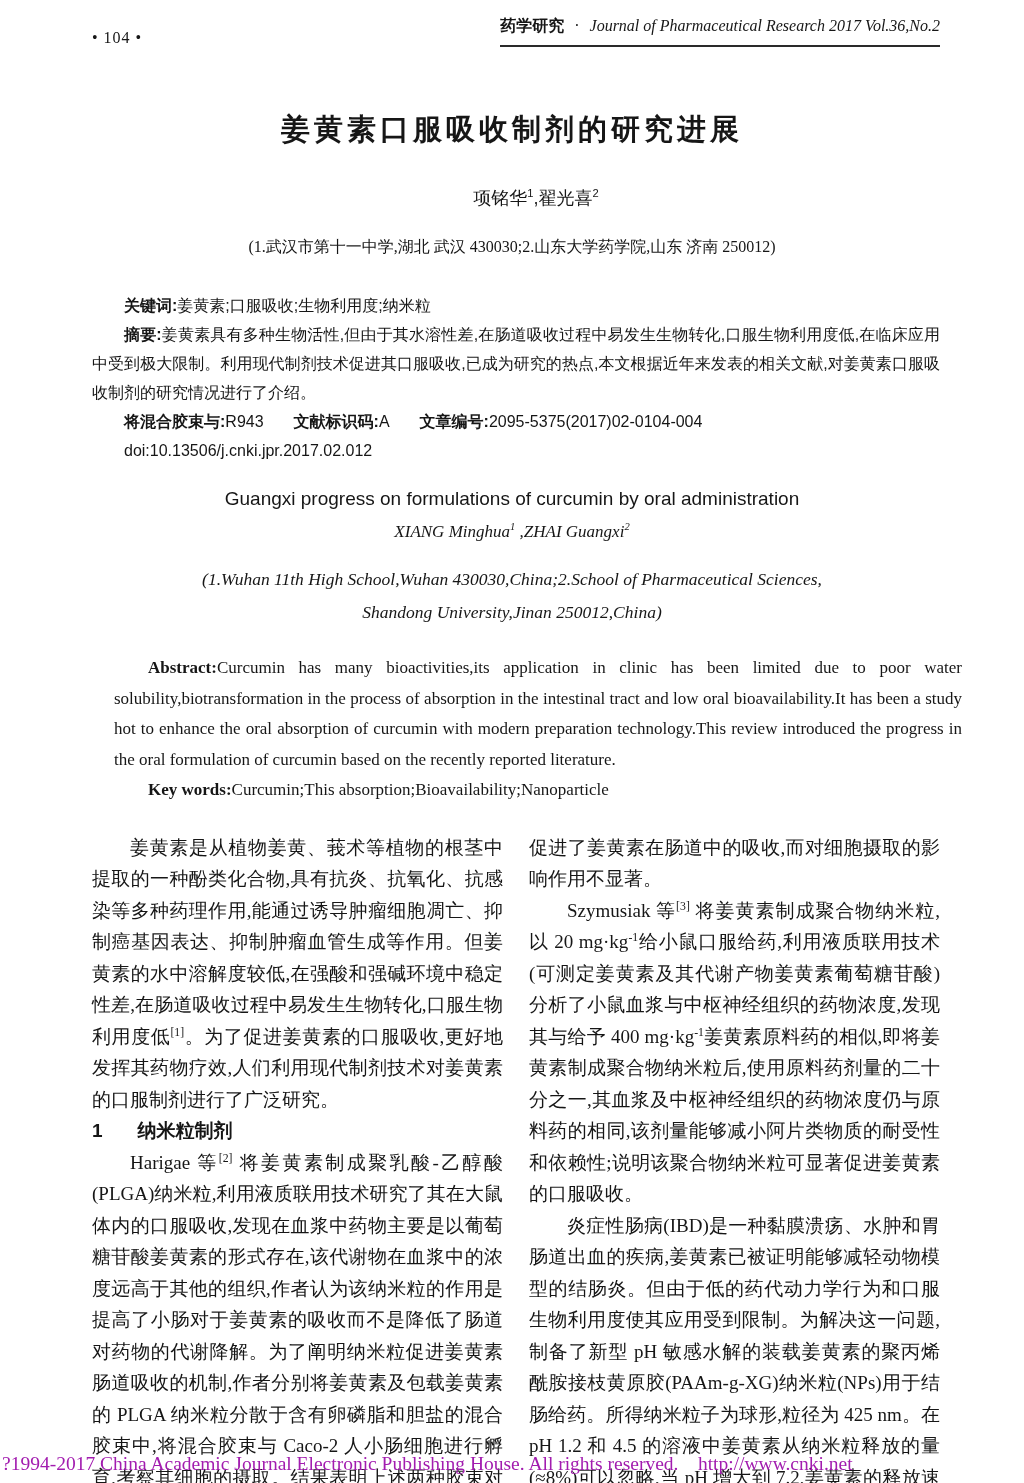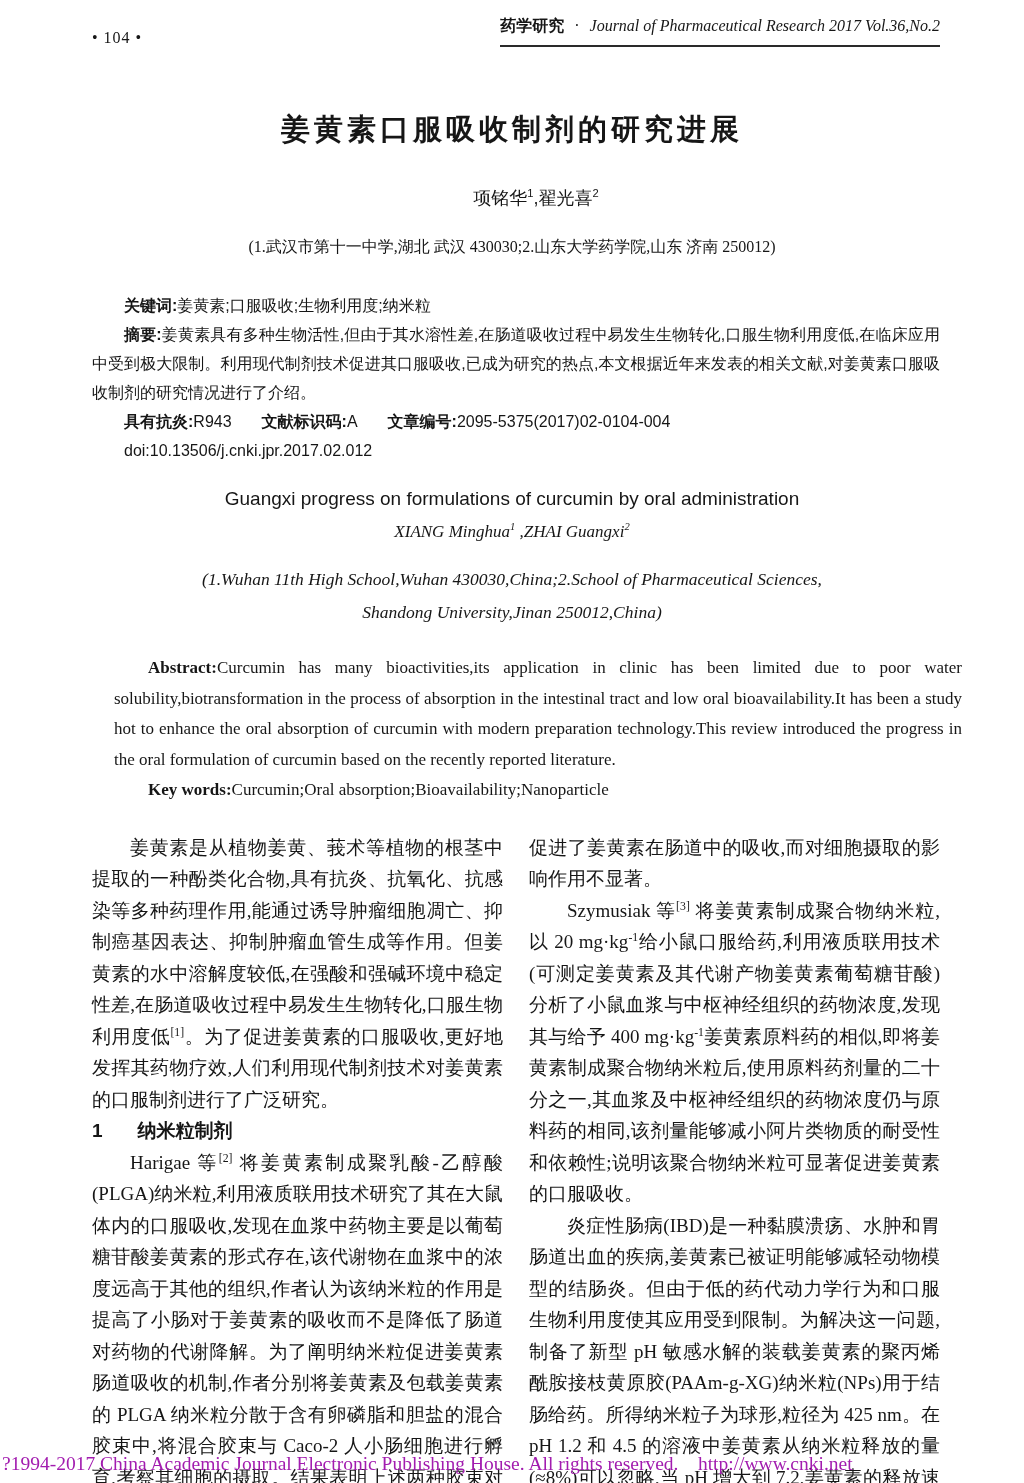--- a/index.html
+++ b/index.html
@@ -90,36 +90,36 @@
 
   <h1 class="title-cn">姜黄素口服吸收制剂的研究进展</h1>
 
   <div class="authors-cn"><span>项铭华</span><sup>1</sup><span>,翟光喜</span><sup>2</sup></div>
 
   <div class="affiliation-cn">(1.武汉市第十一中学,湖北 武汉 430030;2.山东大学药学院,山东 济南 250012)</div>
 
   <div class="meta-block">
     <p class="indent-2em"><span class="meta-label">关键词:</span><span>姜黄素;口服吸收;生物利用度;纳米粒</span></p>
     <p class="indent-2em"><span class="meta-label">摘要:</span><span>姜黄素具有多种生物活性,但由于其水溶性差,在肠道吸收过程中易发生生物转化,口服生物利用度低,在临床应用中受到极大限制。利用现代制剂技术促进其口服吸收,已成为研究的热点,本文根据近年来发表的相关文献,对姜黄素口服吸收制剂的研究情况进行了介绍。</span></p>
-    <p class="indent-2em"><span class="meta-label">具有抗炎:</span><span>R943</span><span class="meta-label gap">文献标识码:</span><span>A</span><span class="meta-label gap">文章编号:</span><span>2095-5375(2017)02-0104-004</span></p>
+    <p class="indent-2em"><span class="meta-label">将混合胶束与:</span><span>R943</span><span class="meta-label gap">文献标识码:</span><span>A</span><span class="meta-label gap">文章编号:</span><span>2095-5375(2017)02-0104-004</span></p>
     <p class="indent-2em">doi:10.13506/j.cnki.jpr.2017.02.012</p>
   </div>
 
   <h2 class="title-en">Guangxi progress on formulations of curcumin by oral administration</h2>
 
   <div class="authors-en"><span>XIANG Minghua</span><sup>1</sup><span> ,ZHAI Guangxi</span><sup>2</sup></div>
 
   <div class="affil-en">
     <div>(1.Wuhan 11th High School,Wuhan 430030,China;2.School of Pharmaceutical Sciences,</div>
     <div>Shandong University,Jinan 250012,China)</div>
   </div>
 
   <div class="en-abstract-block">
     <p class="indent-2em"><b>Abstract:</b><span>Curcumin has many bioactivities,its application in clinic has been limited due to poor water solubility,biotransformation in the process of absorption in the intestinal tract and low oral bioavailability.It has been a study hot to enhance the oral absorption of curcumin with modern preparation technology.This review introduced the progress in the oral formulation of curcumin based on the recently reported literature.</span></p>
-    <p class="indent-2em"><b>Key words:</b><span>Curcumin;Oral absorption;Bioavailability;Nanoparticle</span></p>
+    <p class="indent-2em"><b>Key words:</b><span>Curcumin;This absorption;Bioavailability;Nanoparticle</span></p>
   </div>
 
   <div class="body-columns">
       <p class="body-para"><span>姜黄素是从植物姜黄、莪术等植物的根茎中提取的一种酚类化合物,具有抗炎、抗氧化、抗感染等多种药理作用,能通过诱导肿瘤细胞凋亡、抑制癌基因表达、抑制肿瘤血管生成等作用。但姜黄素的水中溶解度较低,在强酸和强碱环境中稳定性差,在肠道吸收过程中易发生生物转化,口服生物利用度低</span><sup>[1]</sup><span>。为了促进姜黄素的口服吸收,更好地发挥其药物疗效,人们利用现代制剂技术对姜黄素的口服制剂进行了广泛研究。</span></p>
       <h3 class="body-heading"><span>1</span><span>纳米粒制剂</span></h3>
       <p class="body-para"><span>Harigae 等</span><sup>[2]</sup><span> 将姜黄素制成聚乳酸-乙醇酸(PLGA)纳米粒,利用液质联用技术研究了其在大鼠体内的口服吸收,发现在血浆中药物主要是以葡萄糖苷酸姜黄素的形式存在,该代谢物在血浆中的浓度远高于其他的组织,作者认为该纳米粒的作用是提高了小肠对于姜黄素的吸收而不是降低了肠道对药物的代谢降解。为了阐明纳米粒促进姜黄素肠道吸收的机制,作者分别将姜黄素及包载姜黄素的 PLGA 纳米粒分散于含有卵磷脂和胆盐的混合胶束中,将混合胶束与 Caco-2 人小肠细胞进行孵育,考察其细胞的摄取。结果表明上述两种胶束对细胞摄取率均无显著的影响。因此作者认为姜黄素通过纳米粒的包载呈现出的高溶解或分散性能促进了姜黄素在肠道中的吸收,而对细胞摄取的影响作用不显著。</span></p>
       <p class="body-para"><span>Szymusiak 等</span><sup>[3]</sup><span> 将姜黄素制成聚合物纳米粒,以 20 mg·kg</span><sup>-1</sup><span>给小鼠口服给药,利用液质联用技术(可测定姜黄素及其代谢产物姜黄素葡萄糖苷酸)分析了小鼠血浆与中枢神经组织的药物浓度,发现其与给予 400 mg·kg</span><sup>-1</sup><span>姜黄素原料药的相似,即将姜黄素制成聚合物纳米粒后,使用原料药剂量的二十分之一,其血浆及中枢神经组织的药物浓度仍与原料药的相同,该剂量能够减小阿片类物质的耐受性和依赖性;说明该聚合物纳米粒可显著促进姜黄素的口服吸收。</span></p>
       <p class="body-para"><span>炎症性肠病(IBD)是一种黏膜溃疡、水肿和胃肠道出血的疾病,姜黄素已被证明能够减轻动物模型的结肠炎。但由于低的药代动力学行为和口服生物利用度使其应用受到限制。为解决这一问题,制备了新型 pH 敏感水解的装载姜黄素的聚丙烯酰胺接枝黄原胶(PAAm-g-XG)纳米粒(NPs)用于结肠给药。所得纳米粒子为球形,粒径为 425 nm。在 pH 1.2 和 4.5 的溶液中姜黄素从纳米粒释放的量(≈8%)可以忽略,当 pH 增大到 7.2,姜黄素的释放速度比在 pH 1.2 和</span></p>
     </div>
 

